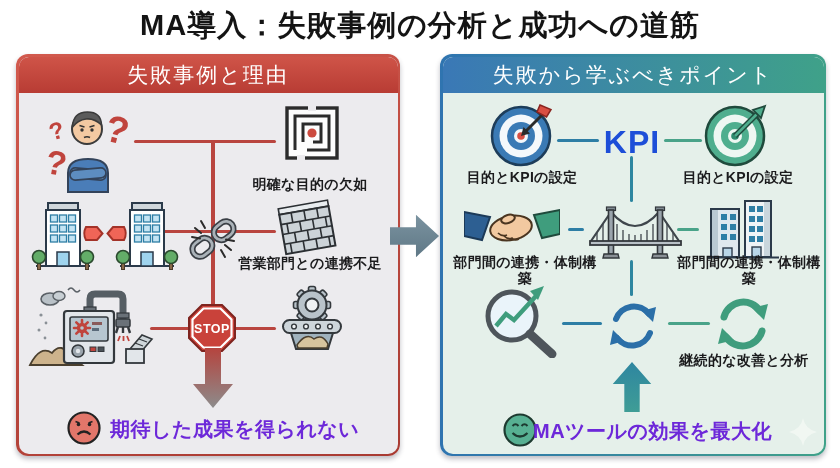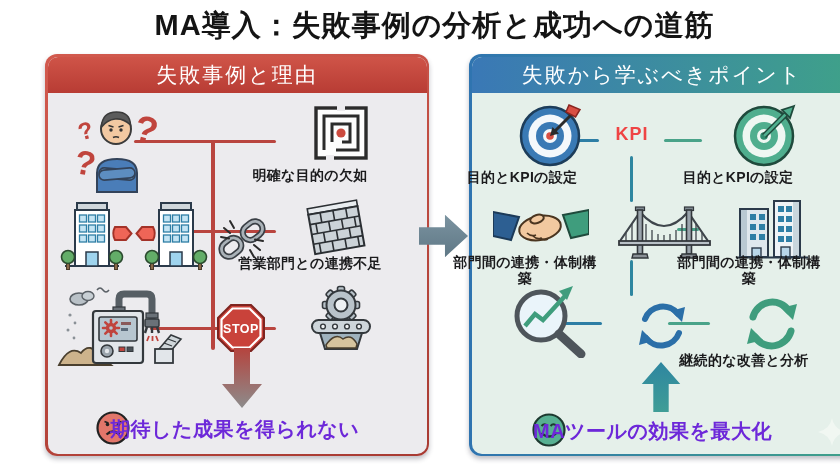--- a/index.html
+++ b/index.html
@@ -1,27 +1,27 @@
 <!DOCTYPE html>
 <html><head>
 <meta charset="utf-8">
 <style>
   html,body{margin:0;padding:0;background:#fff;}
   body{width:840px;height:468px;overflow:hidden;font-family:"Liberation Sans","DejaVu Sans",sans-serif;}
   #canvas{position:relative;width:840px;height:468px;background:#fff;}
-  .abs{position:absolute;margin-left:29px;}
+  .abs{position:absolute;}
   .title{left:0;right:0;top:6px;text-align:center;font-size:29px;font-weight:bold;color:#141414;letter-spacing:1px;}
   .panel{box-sizing:border-box;border-radius:12px;padding:2.5px;box-shadow:0 3px 5px rgba(40,40,60,.30);}
   .panel-inner{width:100%;height:100%;border-radius:10px;box-sizing:border-box;overflow:hidden;}
   .panel-header{height:36px;display:flex;align-items:center;justify-content:center;color:#fff;font-weight:normal;font-size:21px;letter-spacing:2px;border-radius:9px 9px 0 0;}
   .lbl{position:absolute;font-weight:bold;font-size:14px;color:#1b1b1d;text-align:center;line-height:1.15;letter-spacing:.3px;}
   .outcome{position:absolute;font-weight:bold;font-size:20px;color:#6d28d9;letter-spacing:.5px;}
   .hline{position:absolute;height:3.2px;border-radius:2px;background:#b9453f;}
   .vline{position:absolute;width:3.2px;border-radius:2px;background:#b9453f;}
-  .kpi{position:absolute;font-weight:bold;font-size:18px;color:#ef4444;text-align:center;letter-spacing:1px;}
+  .kpi{position:absolute;font-weight:bold;font-size:32px;color:#1d4ed8;text-align:center;letter-spacing:1px;}
   svg{display:block;}
   svg text{font-family:"Liberation Sans","DejaVu Sans",sans-serif;}
 </style>
 </head>
 <body>
 
 <div id="canvas">
 
   <div class="abs title">MA導入：失敗事例の分析と成功への道筋</div>
 
@@ -62,21 +62,21 @@
   <div class="abs" style="left:284px;top:105px;width:56px;height:56px;">
     <svg viewBox="0 0 56 56" width="56" height="56">
       <rect x="3" y="3" width="50" height="50" fill="#fdfdfd" stroke="#2b2b2b" stroke-width="3.4"></rect>
       <rect x="24" y="0" width="8" height="6" fill="#ecebee"></rect>
       <rect x="13" y="50" width="8" height="6" fill="#ecebee"></rect>
       <path d="M11 45 V11 H45 V45 H23" fill="none" stroke="#2b2b2b" stroke-width="3"></path>
       <path d="M19 37 V19 H37 V37 H29" fill="none" stroke="#2b2b2b" stroke-width="3"></path>
       <circle cx="28" cy="28" r="4.6" fill="#cc4a3e"></circle>
     </svg>
   </div>
-  <div class="lbl" style="left:234px;top:167px;width:152px;">明確な目的の欠如</div>
+  <div class="lbl" style="left:234px;top:176px;width:152px;">明確な目的の欠如</div>
 
   <div class="abs" style="left:30px;top:198px;width:150px;height:78px;">
     <svg viewBox="0 0 150 78" width="150" height="78">
       <defs>
         <g id="bldgA">
           <rect x="2" y="-7" width="30" height="7" fill="#cfd6db" stroke="#2b3a4a" stroke-width="2"></rect>
           <rect x="0" y="0" width="34" height="56" fill="#ffffff" stroke="#2b3a4a" stroke-width="2"></rect>
           <g fill="#c3e4f4" stroke="#2e7ea5" stroke-width="1.3">
             <rect x="4.5" y="5" width="7" height="7"></rect>
               <rect x="13.5" y="5" width="7" height="7"></rect>

